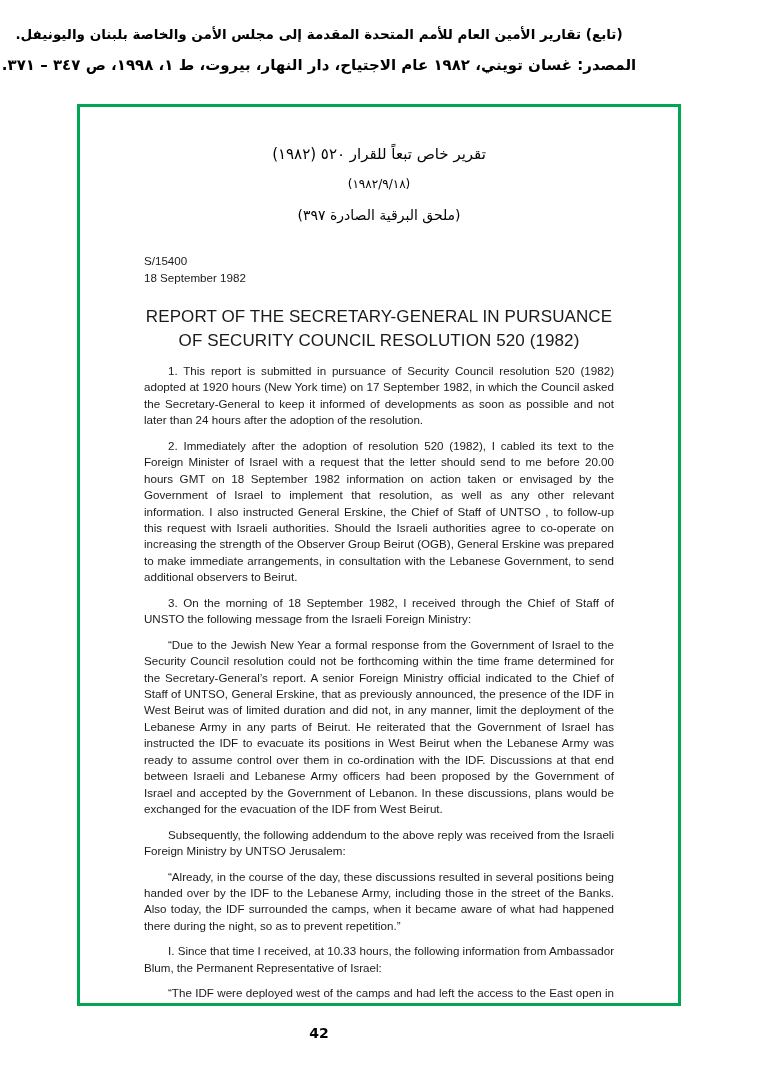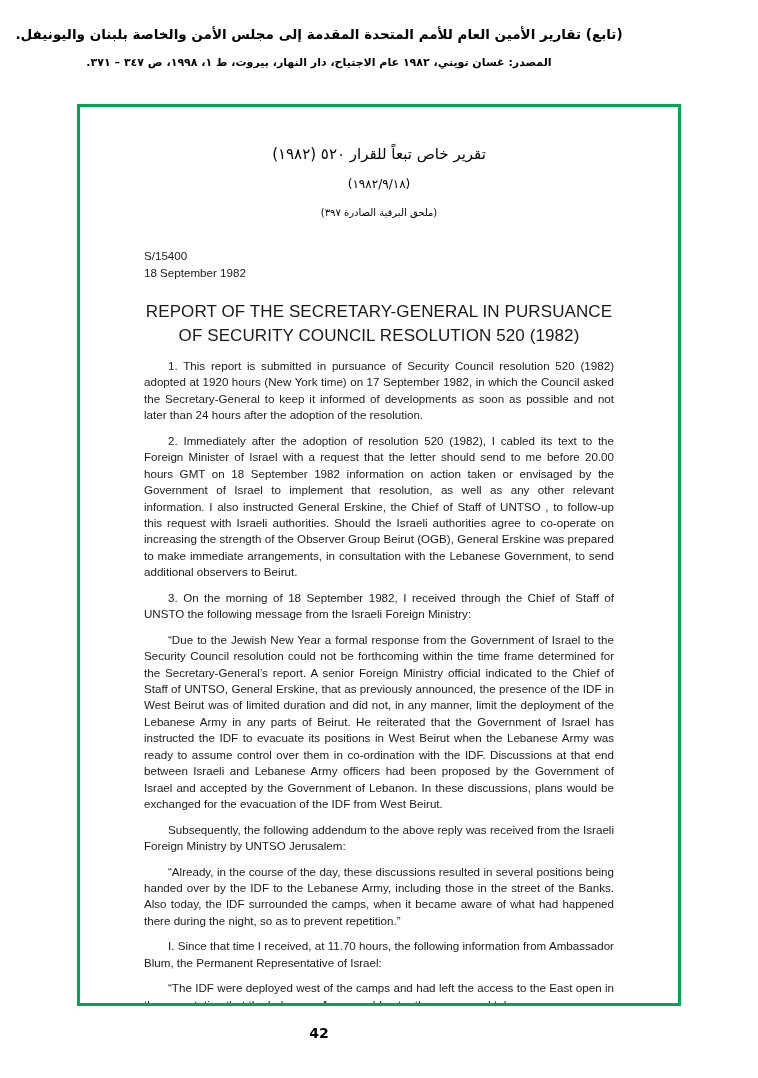--- a/index.html
+++ b/index.html
@@ -31,21 +31,21 @@
     padding-top: 24px;
   }
   .arabic-title {
     font-size: 13.5px;
     font-weight: bold;
     letter-spacing: 0px;
     line-height: 1.5;
     color: #000;
   }
   .arabic-source {
-    font-size: 11px;
+    font-size: 15px;
     font-weight: bold;
     margin-top: 12px;
     color: #000;
   }
 
   
   .frame {
     position: absolute;
     left: 77px;
     top: 104px;
@@ -74,21 +74,21 @@
     font-size: 15px;
     font-weight: normal;
     letter-spacing: 1px;
   }
   .doc-ar-line2 {
     font-size: 12px;
     margin-top: 14px;
     letter-spacing: 1px;
   }
   .doc-ar-line3 {
-    font-size: 10px;
+    font-size: 14px;
     margin-top: 16px;
   }
 
   
   .doc-body {
     margin-top: 30px;
     font-family: Liberation Sans, sans-serif;
     font-size: 11.6px;
     line-height: 1.42;
     color: #1a1a1a;
@@ -159,21 +159,21 @@
           <div>REPORT OF THE SECRETARY-GENERAL IN PURSUANCE</div>
           <div>OF SECURITY COUNCIL RESOLUTION 520 (1982)</div>
         </div>
 
         <p class="para">1. This report is submitted in pursuance of Security Council resolution 520 (1982) adopted at 1920 hours (New York time) on 17 September 1982, in which the Council asked the Secretary-General to keep it informed of developments as soon as possible and not later than 24 hours after the adoption of the resolution.</p>
         <p class="para">2. Immediately after the adoption of resolution 520 (1982), I cabled its text to the Foreign Minister of Israel with a request that the letter should send to me before 20.00 hours GMT on 18 September 1982 information on action taken or envisaged by the Government of Israel to implement that resolution, as well as any other relevant information. I also instructed General Erskine, the Chief of Staff of UNTSO , to follow-up this request with Israeli authorities. Should the Israeli authorities agree to co-operate on increasing the strength of the Observer Group Beirut (OGB), General Erskine was prepared to make immediate arrangements, in consultation with the Lebanese Government, to send additional observers to Beirut.</p>
         <p class="para">3. On the morning of 18 September 1982, I received through the Chief of Staff of UNSTO the following message from the Israeli Foreign Ministry:</p>
         <p class="quote">“Due to the Jewish New Year a formal response from the Government of Israel to the Security Council resolution could not be forthcoming within the time frame determined for the Secretary-General’s report. A senior Foreign Ministry official indicated to the Chief of Staff of UNTSO, General Erskine, that as previously announced, the presence of the IDF in West Beirut was of limited duration and did not, in any manner, limit the deployment of the Lebanese Army in any parts of Beirut. He reiterated that the Government of Israel has instructed the IDF to evacuate its positions in West Beirut when the Lebanese Army was ready to assume control over them in co-ordination with the IDF. Discussions at that end between Israeli and Lebanese Army officers had been proposed by the Government of Israel and accepted by the Government of Lebanon. In these discussions, plans would be exchanged for the evacuation of the IDF from West Beirut.</p>
         <p class="para">Subsequently, the following addendum to the above reply was received from the Israeli Foreign Ministry by UNTSO Jerusalem:</p>
         <p class="quote">“Already, in the course of the day, these discussions resulted in several positions being handed over by the IDF to the Lebanese Army, including those in the street of the Banks. Also today, the IDF surrounded the camps, when it became aware of what had happened there during the night, so as to prevent repetition.”</p>
-        <p class="para">I. Since that time I received, at 11.70 hours, the following information from Ambassador Blum, the Permanent Representative of Israel:</p>
+        <p class="para">I. Since that time I received, at 10.33 hours, the following information from Ambassador Blum, the Permanent Representative of Israel:</p>
         <p class="quote">“The IDF were deployed west of the camps and had left the access to the East open in the expectation that the Lebanese Army would enter the camps and take up</p>
       </div>
 
     </div>
   </div>
 
   <div class="page-number">42</div>
 
 </div>
 

